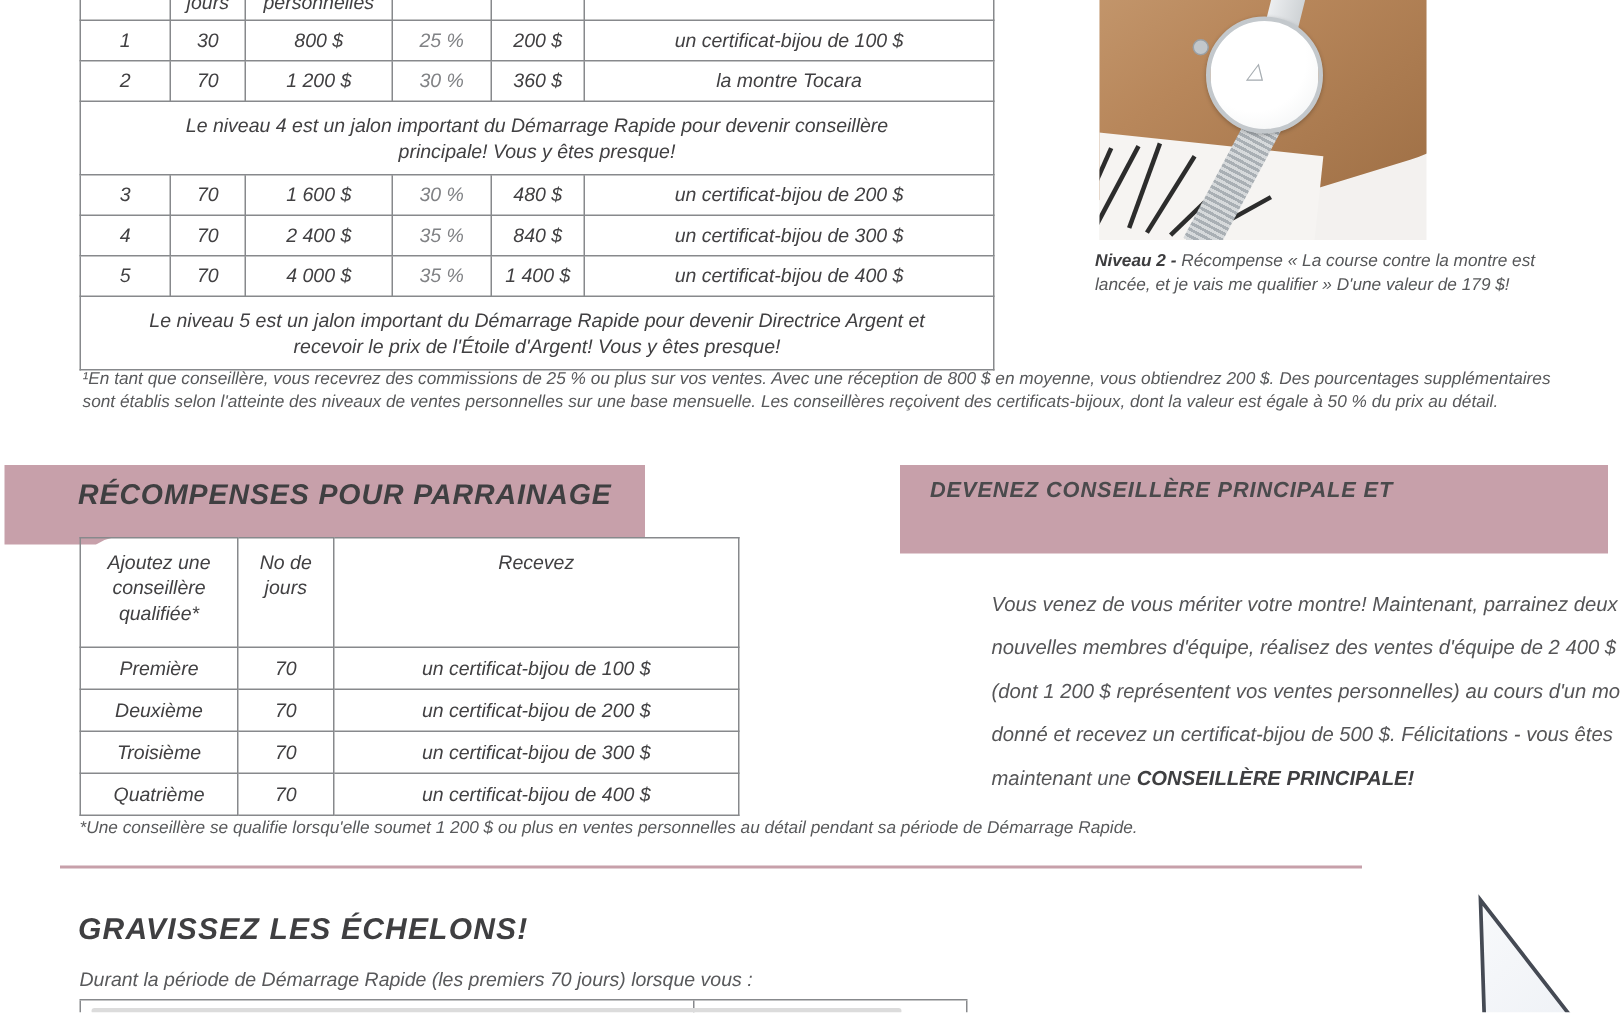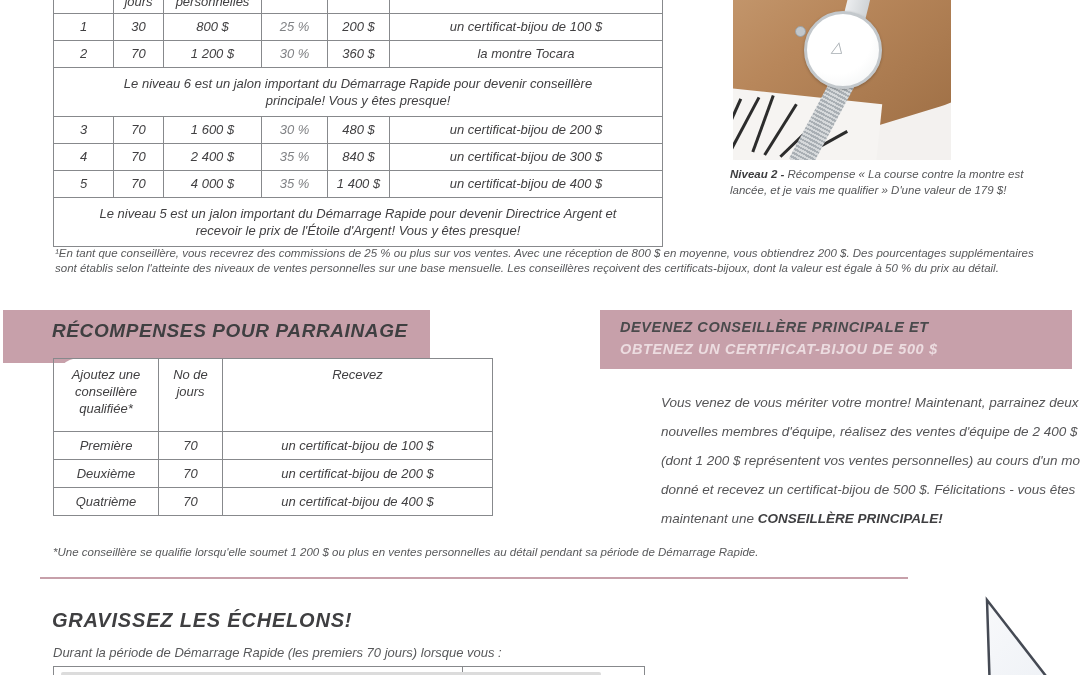--- a/index.html
+++ b/index.html
@@ -109,21 +109,21 @@
     </tr>
     <tr class="row">
       <td>2</td>
       <td>70</td>
       <td>1 200 $</td>
       <td class="pct">30 %</td>
       <td>360 $</td>
       <td>la montre Tocara</td>
     </tr>
     <tr>
-      <td class="note" colspan="6">Le niveau 6 est un jalon important du Démarrage Rapide pour devenir conseillère principale! Vous y êtes presque!</td>
+      <td class="note" colspan="6">Le niveau 4 est un jalon important du Démarrage Rapide pour devenir conseillère principale! Vous y êtes presque!</td>
     </tr>
     <tr class="row">
       <td>3</td>
       <td>70</td>
       <td>1 600 $</td>
       <td class="pct">30 %</td>
       <td>480 $</td>
       <td>un certificat-bijou de 200 $</td>
     </tr>
     <tr class="row">
@@ -192,32 +192,36 @@
       <td>Première</td>
       <td>70</td>
       <td>un certificat-bijou de 100 $</td>
     </tr>
     <tr class="row">
       <td>Deuxième</td>
       <td>70</td>
       <td>un certificat-bijou de 200 $</td>
     </tr>
     <tr class="row">
+      <td>Troisième</td>
+      <td>70</td>
+      <td>un certificat-bijou de 300 $</td>
+    </tr>
+    <tr class="row">
       <td>Quatrième</td>
       <td>70</td>
       <td>un certificat-bijou de 400 $</td>
     </tr>
   </tbody>
     </table>
 
   <div class="fn2">*Une conseillère se qualifie lorsqu'elle soumet 1 200 $ ou plus en ventes personnelles au détail pendant sa période de Démarrage Rapide.</div>
 
   <div class="block-right">
     <div class="l1">DEVENEZ CONSEILLÈRE PRINCIPALE ET</div>
-    <div class="l2">OBTENEZ UN CERTIFICAT-BIJOU DE 500 $</div>
   </div>
 
   <div class="rpara">
     <span>Vous venez de vous mériter votre montre! Maintenant, parrainez deux nouvelles membres d'équipe, réalisez des ventes d'équipe de 2 400 $ (dont 1 200 $ représentent vos ventes personnelles) au cours d'un mois donné et recevez un certificat-bijou de 500 $. Félicitations - vous êtes maintenant une </span><b>CONSEILLÈRE PRINCIPALE!</b>
   </div>
 
   <div class="divider"></div>
 
   <div class="h-echelons">GRAVISSEZ LES ÉCHELONS!</div>
   <div class="intro">Durant la période de Démarrage Rapide (les premiers 70 jours) lorsque vous :</div>

